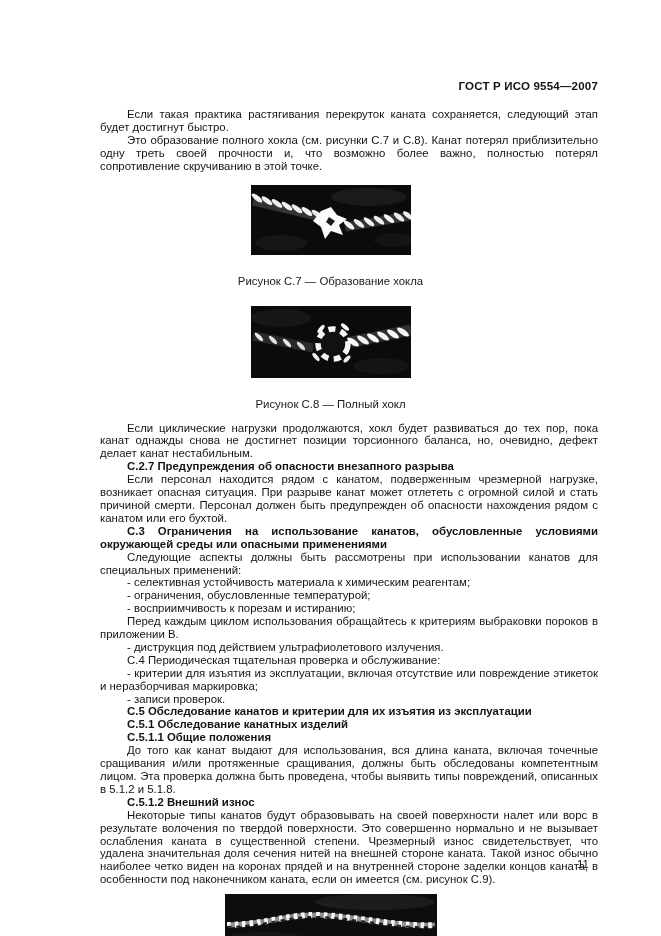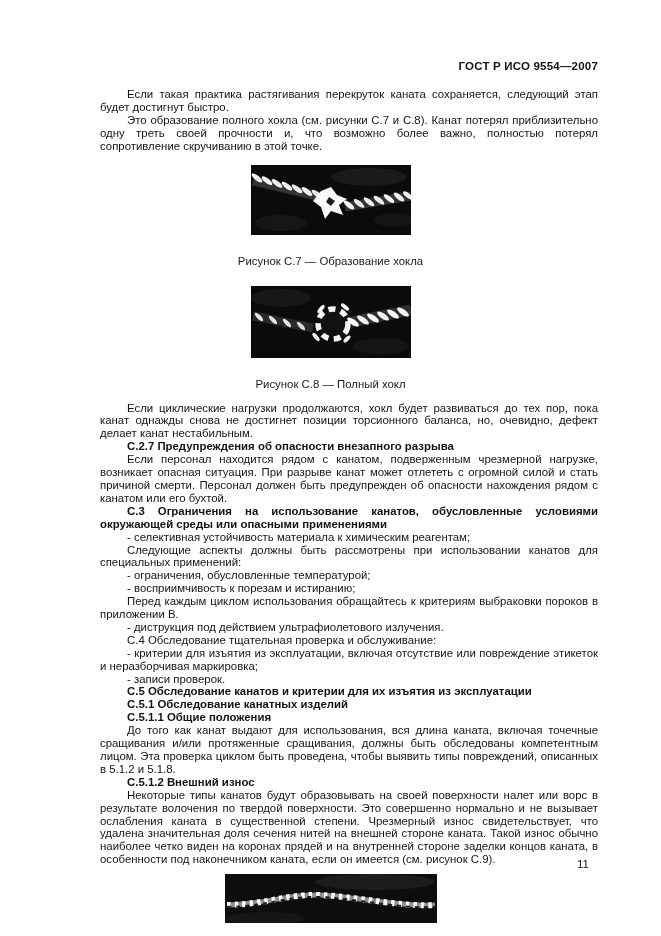--- a/index.html
+++ b/index.html
@@ -4,21 +4,21 @@
 <style>
   * { margin:0; padding:0; box-sizing:border-box; }
   html,body { background:#ffffff; }
   .page {
     position:relative;
     width:661px; height:936px;
     margin:0 auto;
     background:#ffffff;
     font-family:"Liberation Sans", sans-serif;
     color:#141414;
-    padding:60px 63px 0 63px;
+    padding:80px 63px 0 63px;
     overflow:hidden;
   }
   .doc-header {
     text-align:right;
     font-weight:bold;
     font-size:11.5px;
     line-height:13px;
     margin-bottom:15px;
     letter-spacing:0.2px;
   }
@@ -110,33 +110,33 @@
       <ellipse cx="142" cy="28" rx="7" ry="2.6" fill="#fbfbfb" transform="rotate(35 142 28)"></ellipse>
       <ellipse cx="152" cy="26" rx="7" ry="2.6" fill="#f5f5f5" transform="rotate(35 152 26)"></ellipse>
     </svg>
     <div class="caption">Рисунок С.8 — Полный хокл</div>
   </div>
 
   <p class="para" style="margin-top:12px">Если циклические нагрузки продолжаются, хокл будет развиваться до тех пор, пока канат однажды снова не достигнет позиции торсионного баланса, но, очевидно, дефект делает канат нестабильным.</p>
   <p class="para heading">С.2.7 Предупреждения об опасности внезапного разрыва</p>
   <p class="para">Если персонал находится рядом с канатом, подверженным чрезмерной нагрузке, возникает опасная ситуация. При разрыве канат может отлететь с огромной силой и стать причиной смерти. Персонал должен быть предупрежден об опасности нахождения рядом с канатом или его бухтой.</p>
   <p class="para heading">С.3 Ограничения на использование канатов, обусловленные условиями окружающей среды или опасными применениями</p>
+  <p class="para">Следующие аспекты должны быть рассмотрены при использовании канатов для специальных применений:</p>
   <p class="para">- селективная устойчивость материала к химическим реагентам;</p>
-  <p class="para">Следующие аспекты должны быть рассмотрены при использовании канатов для специальных применений:</p>
   <p class="para">- ограничения, обусловленные температурой;</p>
   <p class="para">- восприимчивость к порезам и истиранию;</p>
   <p class="para">Перед каждым циклом использования обращайтесь к критериям выбраковки пороков в приложении В.</p>
   <p class="para">- диструкция под действием ультрафиолетового излучения.</p>
-  <p class="para">С.4 Обследование тщательная проверка и обслуживание:</p>
+  <p class="para">С.4 Периодическая тщательная проверка и обслуживание:</p>
   <p class="para">- критерии для изъятия из эксплуатации, включая отсутствие или повреждение этикеток и неразборчивая маркировка;</p>
   <p class="para">- записи проверок.</p>
   <p class="para heading">С.5 Обследование канатов и критерии для их изъятия из эксплуатации</p>
   <p class="para heading">С.5.1 Обследование канатных изделий</p>
   <p class="para heading">С.5.1.1 Общие положения</p>
-  <p class="para">До того как канат выдают для использования, вся длина каната, включая точечные сращивания и/или протяженные сращивания, должны быть обследованы компетентным лицом. Эта проверка циклом быть проведена, чтобы выявить типы повреждений, описанных в 5.1.2 и 5.1.8.</p>
+  <p class="para">До того как канат выдают для использования, вся длина каната, включая точечные сращивания и/или протяженные сращивания, должны быть обследованы компетентным лицом. Эта проверка должна быть проведена, чтобы выявить типы повреждений, описанных в 5.1.2 и 5.1.8.</p>
   <p class="para heading">С.5.1.2 Внешний износ</p>
   <p class="para">Некоторые типы канатов будут образовывать на своей поверхности налет или ворс в результате волочения по твердой поверхности. Это совершенно нормально и не вызывает ослабления каната в существенной степени. Чрезмерный износ свидетельствует, что удалена значительная доля сечения нитей на внешней стороне каната. Такой износ обычно наиболее четко виден на коронах прядей и на внутренней стороне заделки концов каната, в особенности под наконечником каната, если он имеется (см. рисунок С.9).</p>
 
   <div class="figure fig-c9">
     <svg width="212" height="49" viewBox="0 0 212 49" aria-hidden="true">
       <rect width="212" height="49" fill="#0d0d0d"></rect>
       <ellipse cx="150" cy="8" rx="60" ry="8" fill="#1c1c1c"></ellipse>
       <ellipse cx="40" cy="44" rx="40" ry="6" fill="#161616"></ellipse>
       <path d="M2 31 C 45 30, 60 20, 95 21 C 135 23, 175 33, 210 31" stroke="#8f8f8f" stroke-width="5" fill="none"></path>
       <path d="M2 31 C 45 30, 60 20, 95 21 C 135 23, 175 33, 210 31" stroke="#f6f6f6" stroke-width="6" fill="none" stroke-dasharray="3.5 4"></path>

